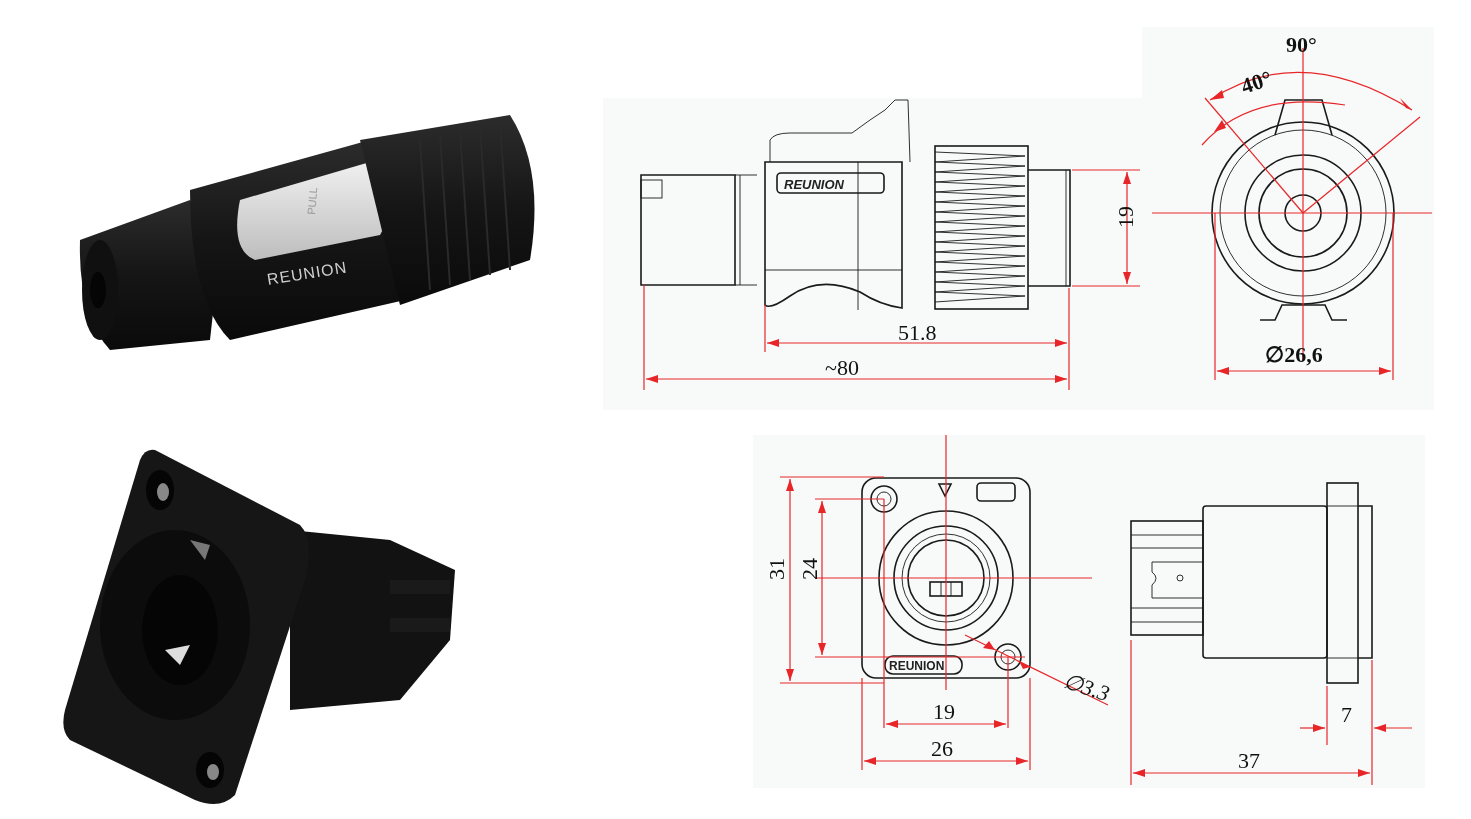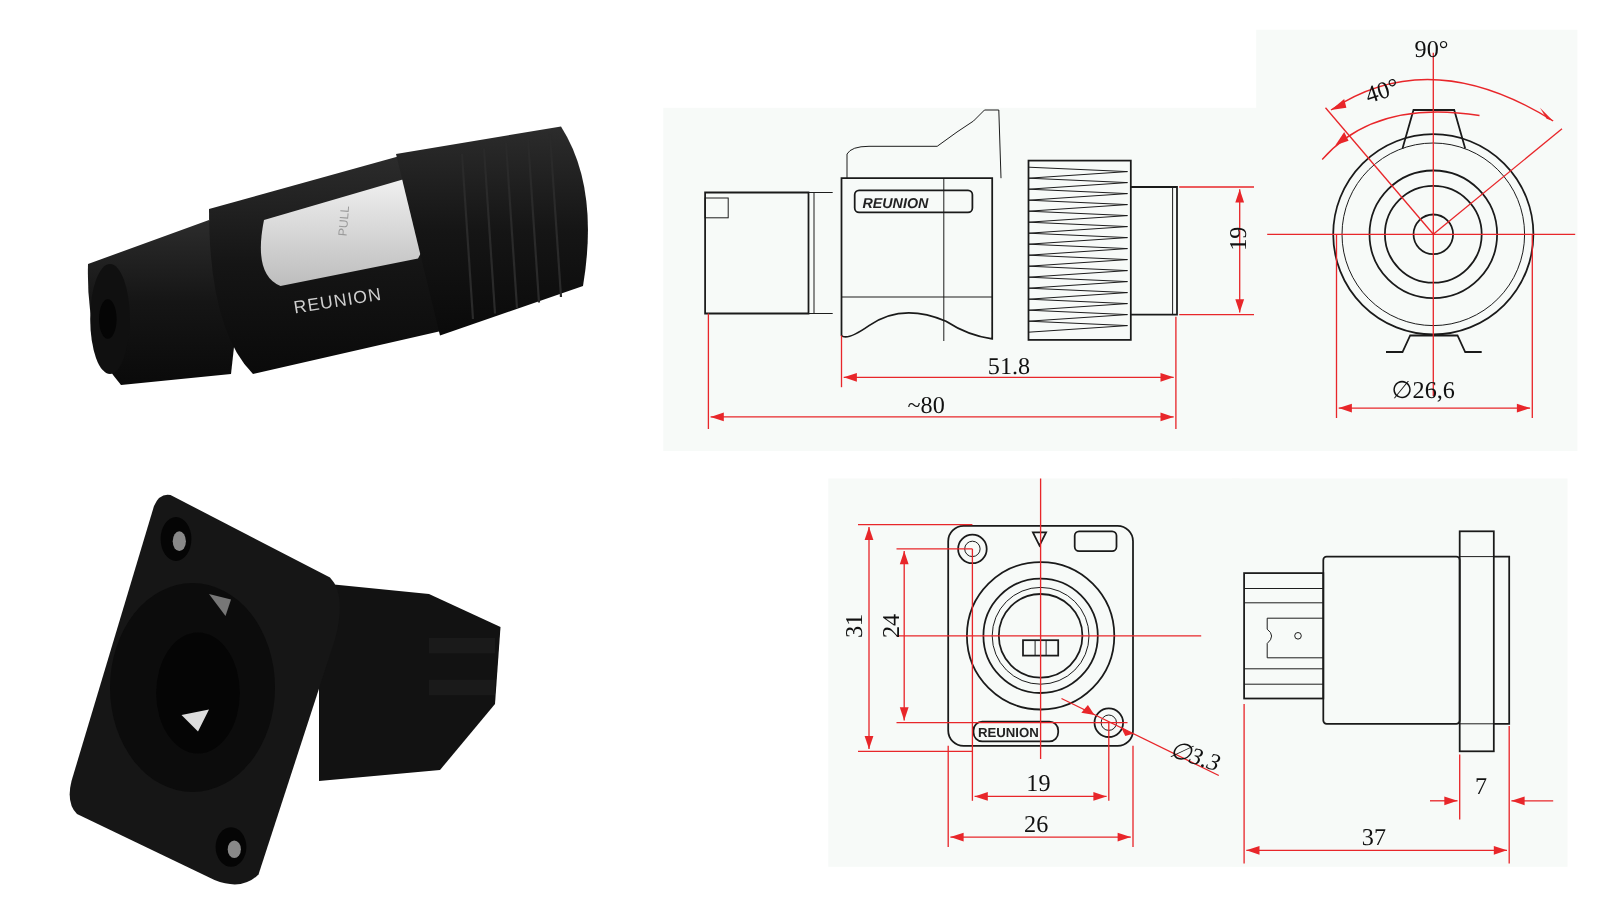--- a/index.html
+++ b/index.html
@@ -106,21 +106,21 @@
     <polygon points="767,343 779,339 779,347" fill="#e8262a"></polygon>
     <polygon points="1067,343 1055,339 1055,347" fill="#e8262a"></polygon>
     <text class="dim" x="898" y="340">51.8</text>
     <line class="red" x1="646" y1="379" x2="1067" y2="379"></line>
     <polygon points="646,379 658,375 658,383" fill="#e8262a"></polygon>
     <polygon points="1067,379 1055,375 1055,383" fill="#e8262a"></polygon>
     <text class="dim" x="825" y="375">~80</text>
   </svg>
 </div>
 
-<div class="panel" style="left:1142px;top:27px;width:292px;height:383px;">
+<div class="panel" style="left:1142px;top:27px;width:292px;height:383px;font-weight:bold;">
   <svg width="292" height="383" viewBox="1142 27 292 383">
     <circle class="ink" cx="1303" cy="213" r="91"></circle>
     <circle class="thin" cx="1303" cy="213" r="83"></circle>
     <circle class="ink" cx="1303" cy="213" r="58"></circle>
     <circle class="ink" cx="1303" cy="213" r="44"></circle>
     <circle class="ink" cx="1303" cy="213" r="18"></circle>
     <path class="ink" d="M1275 135 L1285 100 L1322 100 L1332 135"></path>
     <path class="ink" d="M1260 320 L1275 320 L1282 305 L1325 305 L1332 320 L1347 320"></path>
 
     <line class="red" x1="1152" y1="213" x2="1432" y2="213"></line>

